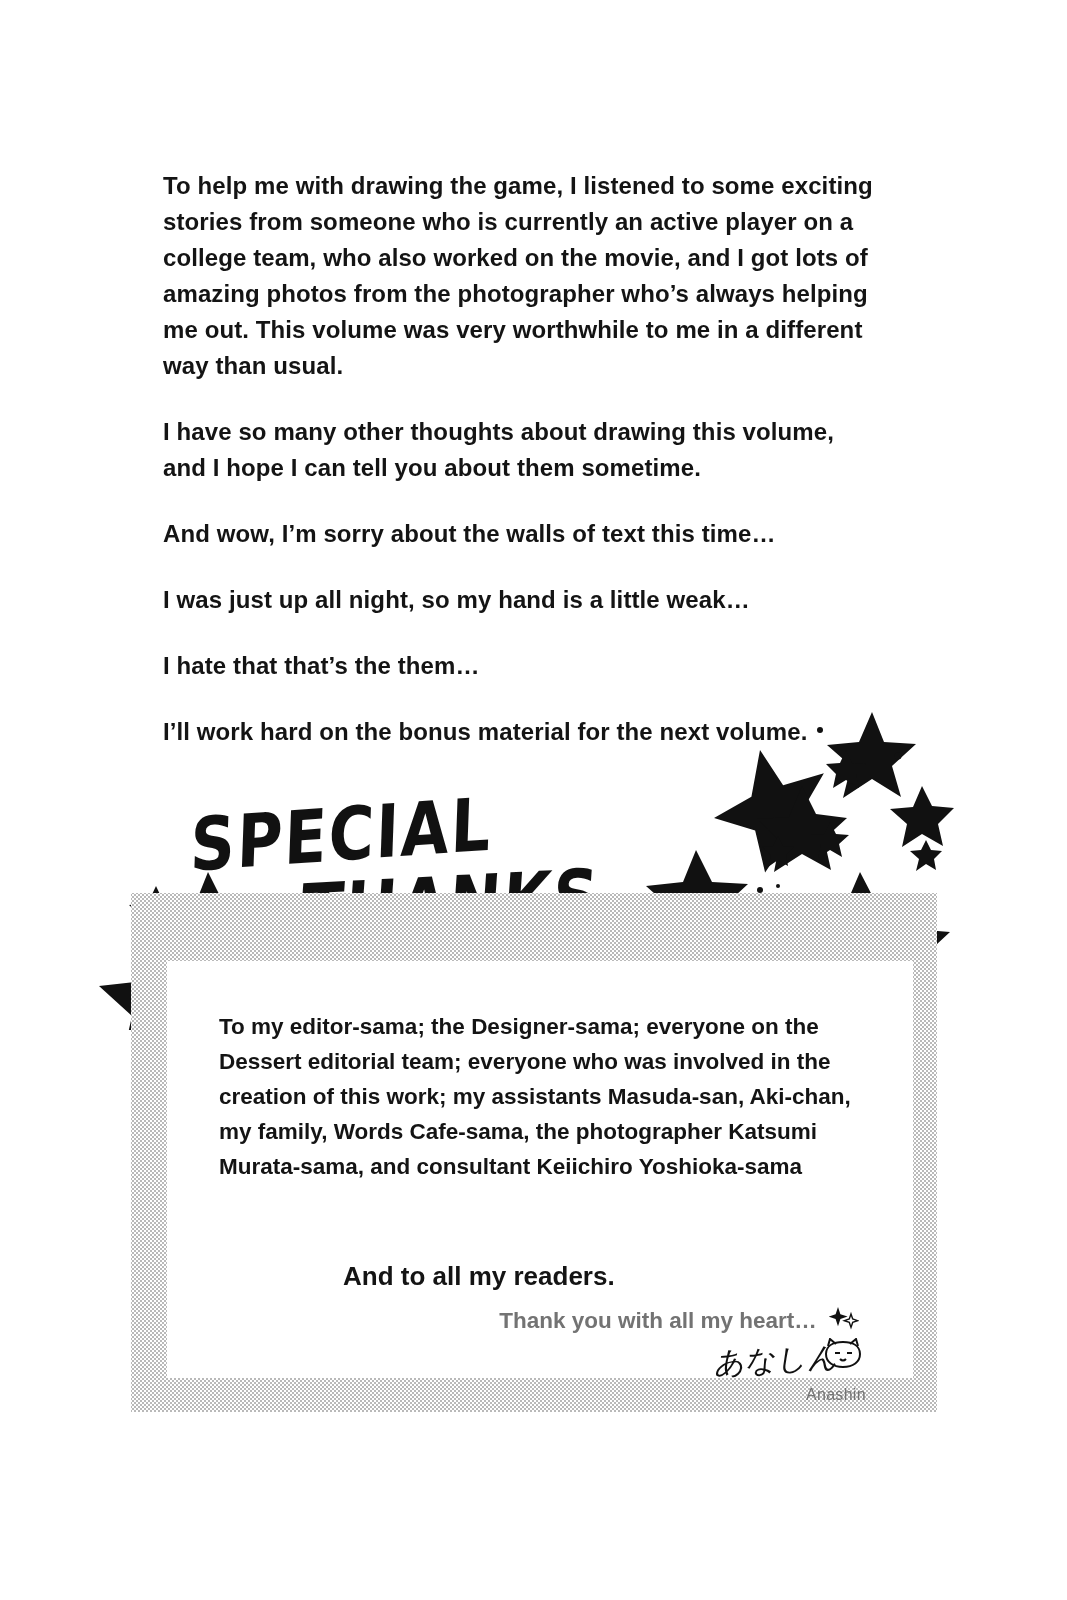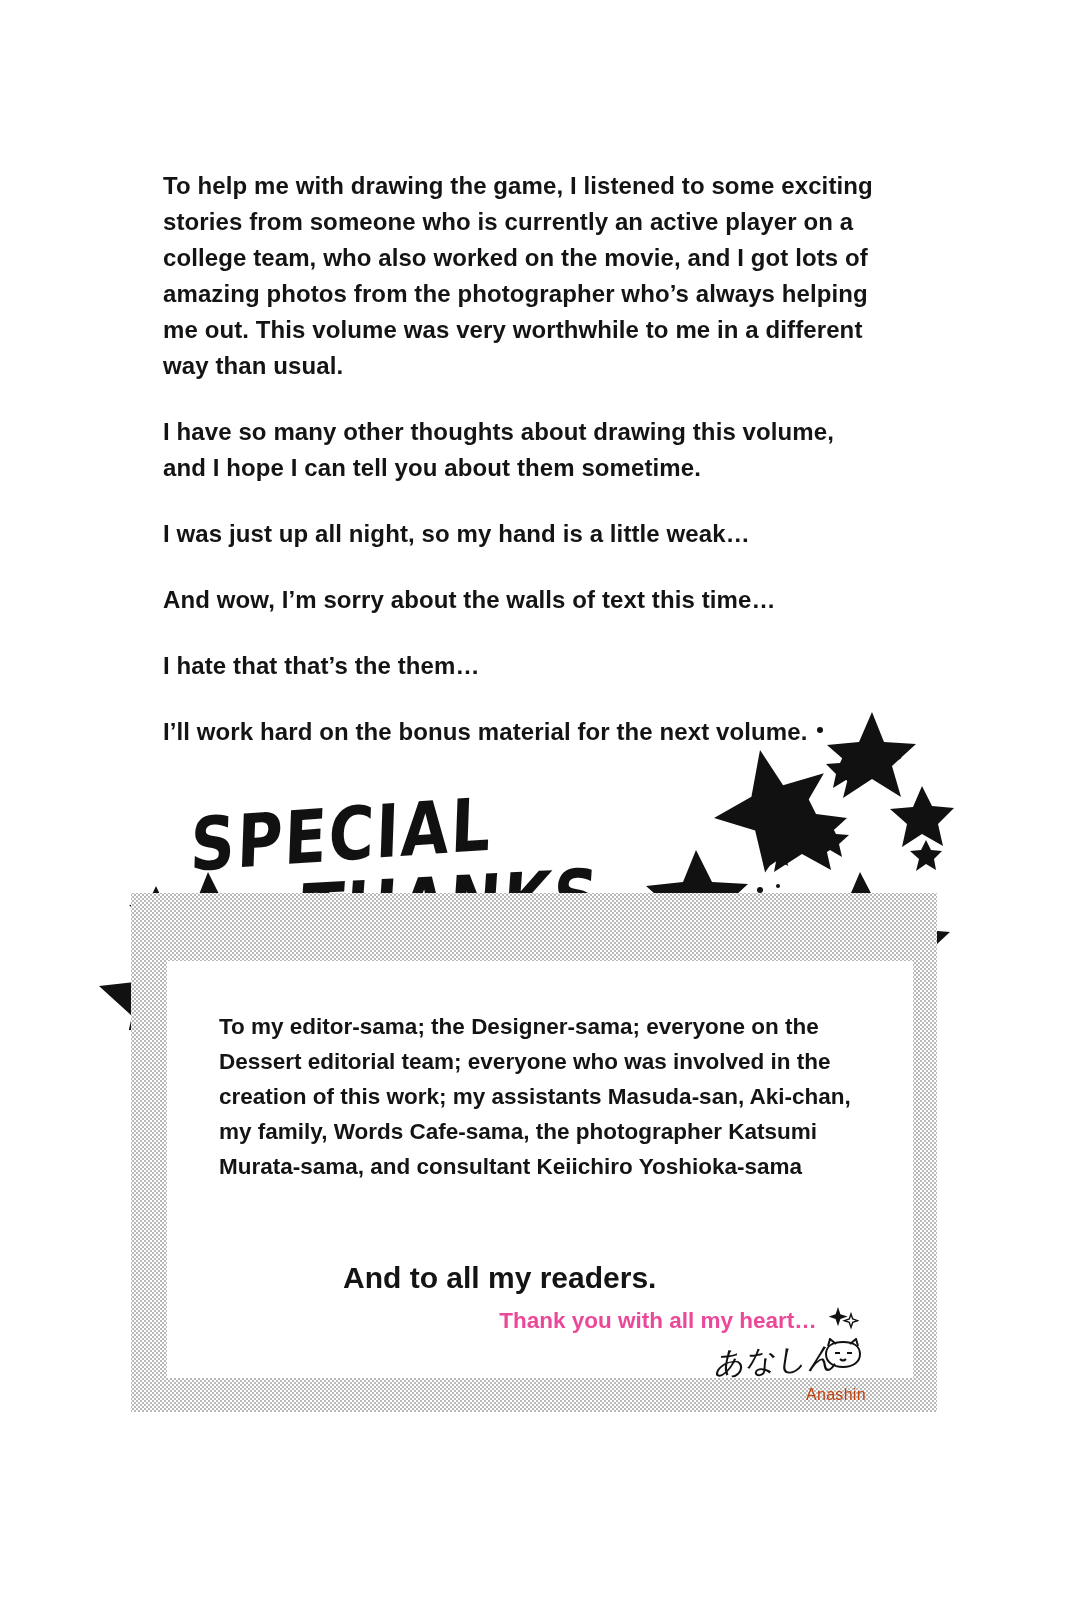--- a/index.html
+++ b/index.html
@@ -105,29 +105,29 @@
     top: 48px;
     right: 24px;
     font-size: 22.5px;
     line-height: 35px;
     color: #141414;
   }
   .and-readers {
     position: absolute;
     left: 176px;
     top: 300px;
-    font-size: 30px;
+    font-size: 26px;
     color: #141414;
   }
   .thank-you {
     position: absolute;
     right: 54px;
     top: 345px;
     font-size: 22.5px;
-    color: #ec4899;
+    color: #737373;
     white-space: nowrap;
   }
   .sparkle {
     display: inline-block;
     margin-left: 6px;
     vertical-align: middle;
   }
 
   
   .signature {
@@ -135,42 +135,42 @@
     left: 716px;
     top: 1340px;
     width: 170px;
     height: 70px;
   }
   .signature .sig-name {
     position: absolute;
     left: 90px;
     top: 46px;
     font-size: 16px;
-    color: #c2410c;
+    color: #737373;
     letter-spacing: 0.3px;
   }
   .sig-mark {
     position: absolute;
     left: 0;
     top: 0;
     font-family: "DejaVu Sans", sans-serif;
     font-size: 30px;
     color: #111;
     transform: skewX(-10deg) rotate(-3deg);
     white-space: nowrap;
   }
 </style>
 </head>
 <body>
 
 <div class="afterword">
   <p>To help me with drawing the game, I listened to some exciting stories from someone who is currently an active player on a college team, who also worked on the movie, and I got lots of amazing photos from the photographer who’s always helping me out. This volume was very worthwhile to me in a different way than usual.</p>
   <p>I have so many other thoughts about drawing this volume, and I hope I can tell you about them sometime.</p>
+  <p>And wow, I’m sorry about the walls of text this time…</p>
   <p>I was just up all night, so my hand is a little weak…</p>
-  <p>And wow, I’m sorry about the walls of text this time…</p>
   <p>I hate that that’s the them…</p>
   <p>I’ll work hard on the bonus material for the next volume.</p>
 </div>
 
 <div class="stars">
   <svg width="900" height="340" viewBox="0 0 900 340" xmlns="http://www.w3.org/2000/svg">
     <g fill="#111111">
 
       <path d="M700 60 l18 38 42 -6 -26 33 24 36 -42 -10 -28 31 -4 -43 -39 -18 40 -16z" transform="rotate(-8 700 60)"></path>
       <path d="M812 22 l12 30 32 2 -24 22 9 31 -29 -18 -29 19 8 -32 -24 -21 32 -3z"></path>

